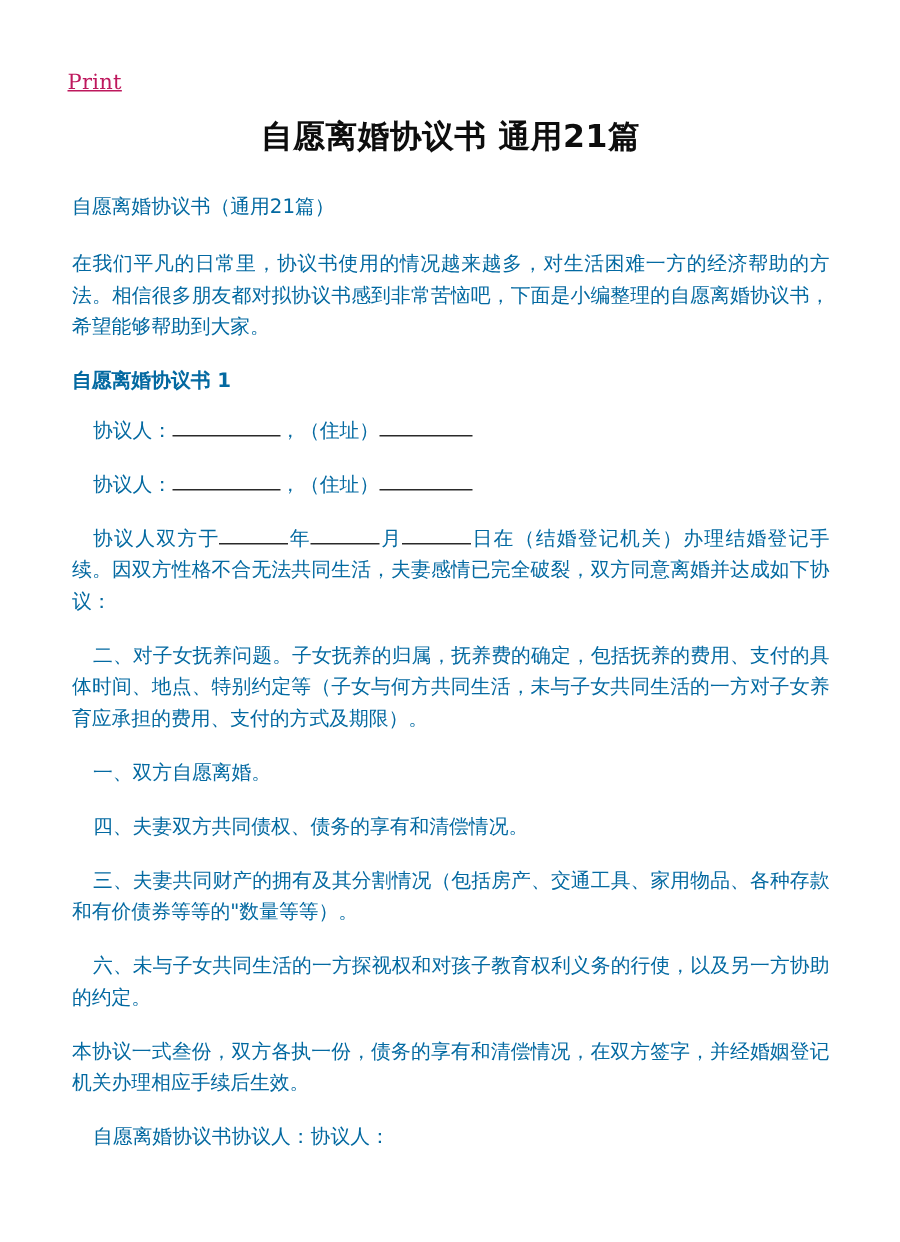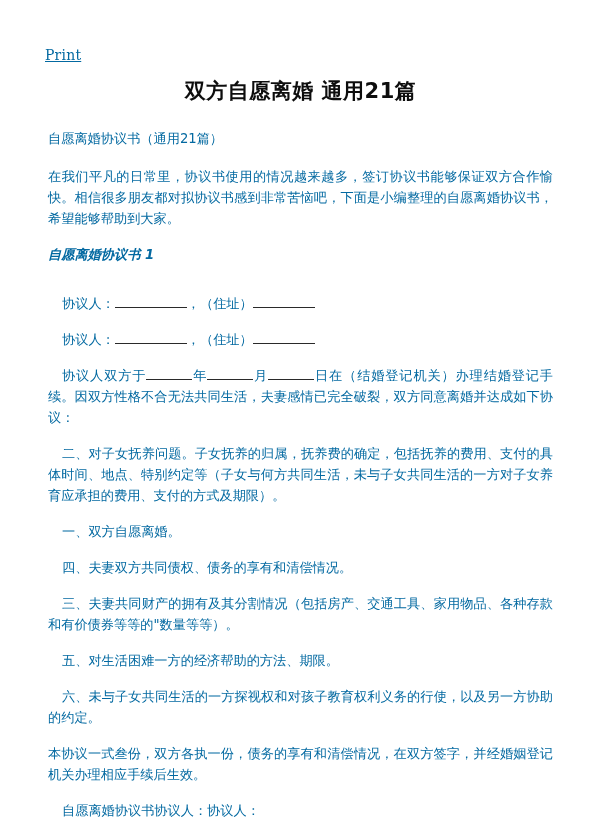--- a/index.html
+++ b/index.html
@@ -22,21 +22,21 @@
     padding: 0;
     position: relative;
   }
   .print-link {
     position: absolute;
     left: 45px;
     top: 47px;
     font-family: "DejaVu Serif", "Liberation Serif", serif;
     font-size: 14px;
     line-height: 16px;
-    color: #0369a1;
+    color: #be185d;
     letter-spacing: 0.2px;
   }
   .doc-body {
     position: absolute;
     left: 48px;
     top: 76px;
     width: 505px;
   }
   .doc-title {
     font-size: 21px;
@@ -53,22 +53,21 @@
     line-height: 21px;
     color: #0369a1;
     text-align: justify;
     word-break: break-all;
   }
   p.sub-title {
     margin-bottom: 17px;
   }
   p.section-heading {
     font-weight: bold;
-    margin-bottom: 28px;
-    font-style: italic;
+    margin-bottom: 12px;
   }
   p.indent {
     text-indent: 14px;
   }
   p.tight {
     margin-bottom: 15px;
   }
   .blank {
     display: inline-block;
     border-bottom: 1px solid #2a2a2a;
@@ -80,39 +79,38 @@
 </style>
 </head>
 <body>
 
 <div class="page">
 
   <a class="print-link" href="#">Print</a>
 
   <div class="doc-body">
 
-    <h1 class="doc-title">双方自愿离婚 通用21篇</h1>
+    <h1 class="doc-title">自愿离婚协议书 通用21篇</h1>
 
     <p class="sub-title">自愿离婚协议书（通用21篇）</p>
 
-    <p>在我们平凡的日常里，协议书使用的情况越来越多，签订协议书能够保证双方合作愉快。相信很多朋友都对拟协议书感到非常苦恼吧，下面是小编整理的自愿离婚协议书，希望能够帮助到大家。</p>
+    <p>在我们平凡的日常里，协议书使用的情况越来越多，对生活困难一方的经济帮助的方法。相信很多朋友都对拟协议书感到非常苦恼吧，下面是小编整理的自愿离婚协议书，希望能够帮助到大家。</p>
 
     <p class="section-heading">自愿离婚协议书 1</p>
 
     <p class="indent"><span>协议人：</span><span class="blank w-xl"></span><span>，（住址）</span><span class="blank w-lg"></span></p>
 
     <p class="indent"><span>协议人：</span><span class="blank w-xl"></span><span>，（住址）</span><span class="blank w-lg"></span></p>
 
     <p class="indent"><span>协议人双方于</span><span class="blank w-md"></span><span>年</span><span class="blank w-md"></span><span>月</span><span class="blank w-md"></span><span>日在（结婚登记机关）办理结婚登记手续。因双方性格不合无法共同生活，夫妻感情已完全破裂，双方同意离婚并达成如下协议：</span></p>
 
     <p class="indent">二、对子女抚养问题。子女抚养的归属，抚养费的确定，包括抚养的费用、支付的具体时间、地点、特别约定等（子女与何方共同生活，未与子女共同生活的一方对子女养育应承担的费用、支付的方式及期限）。</p>
     <p class="indent">一、双方自愿离婚。</p>
     <p class="indent">四、夫妻双方共同债权、债务的享有和清偿情况。</p>
     <p class="indent">三、夫妻共同财产的拥有及其分割情况（包括房产、交通工具、家用物品、各种存款和有价债券等等的"数量等等）。</p>
-    <p class="indent">五、对生活困难一方的经济帮助的方法、期限。</p>
     <p class="indent">六、未与子女共同生活的一方探视权和对孩子教育权利义务的行使，以及另一方协助的约定。</p>
 
     <p>本协议一式叁份，双方各执一份，债务的享有和清偿情况，在双方签字，并经婚姻登记机关办理相应手续后生效。</p>
 
     <p class="indent tight"><span>自愿离婚协议书协议人：</span><span>协议人：</span></p>
 
   </div>
 </div>
 
 </body></html>

